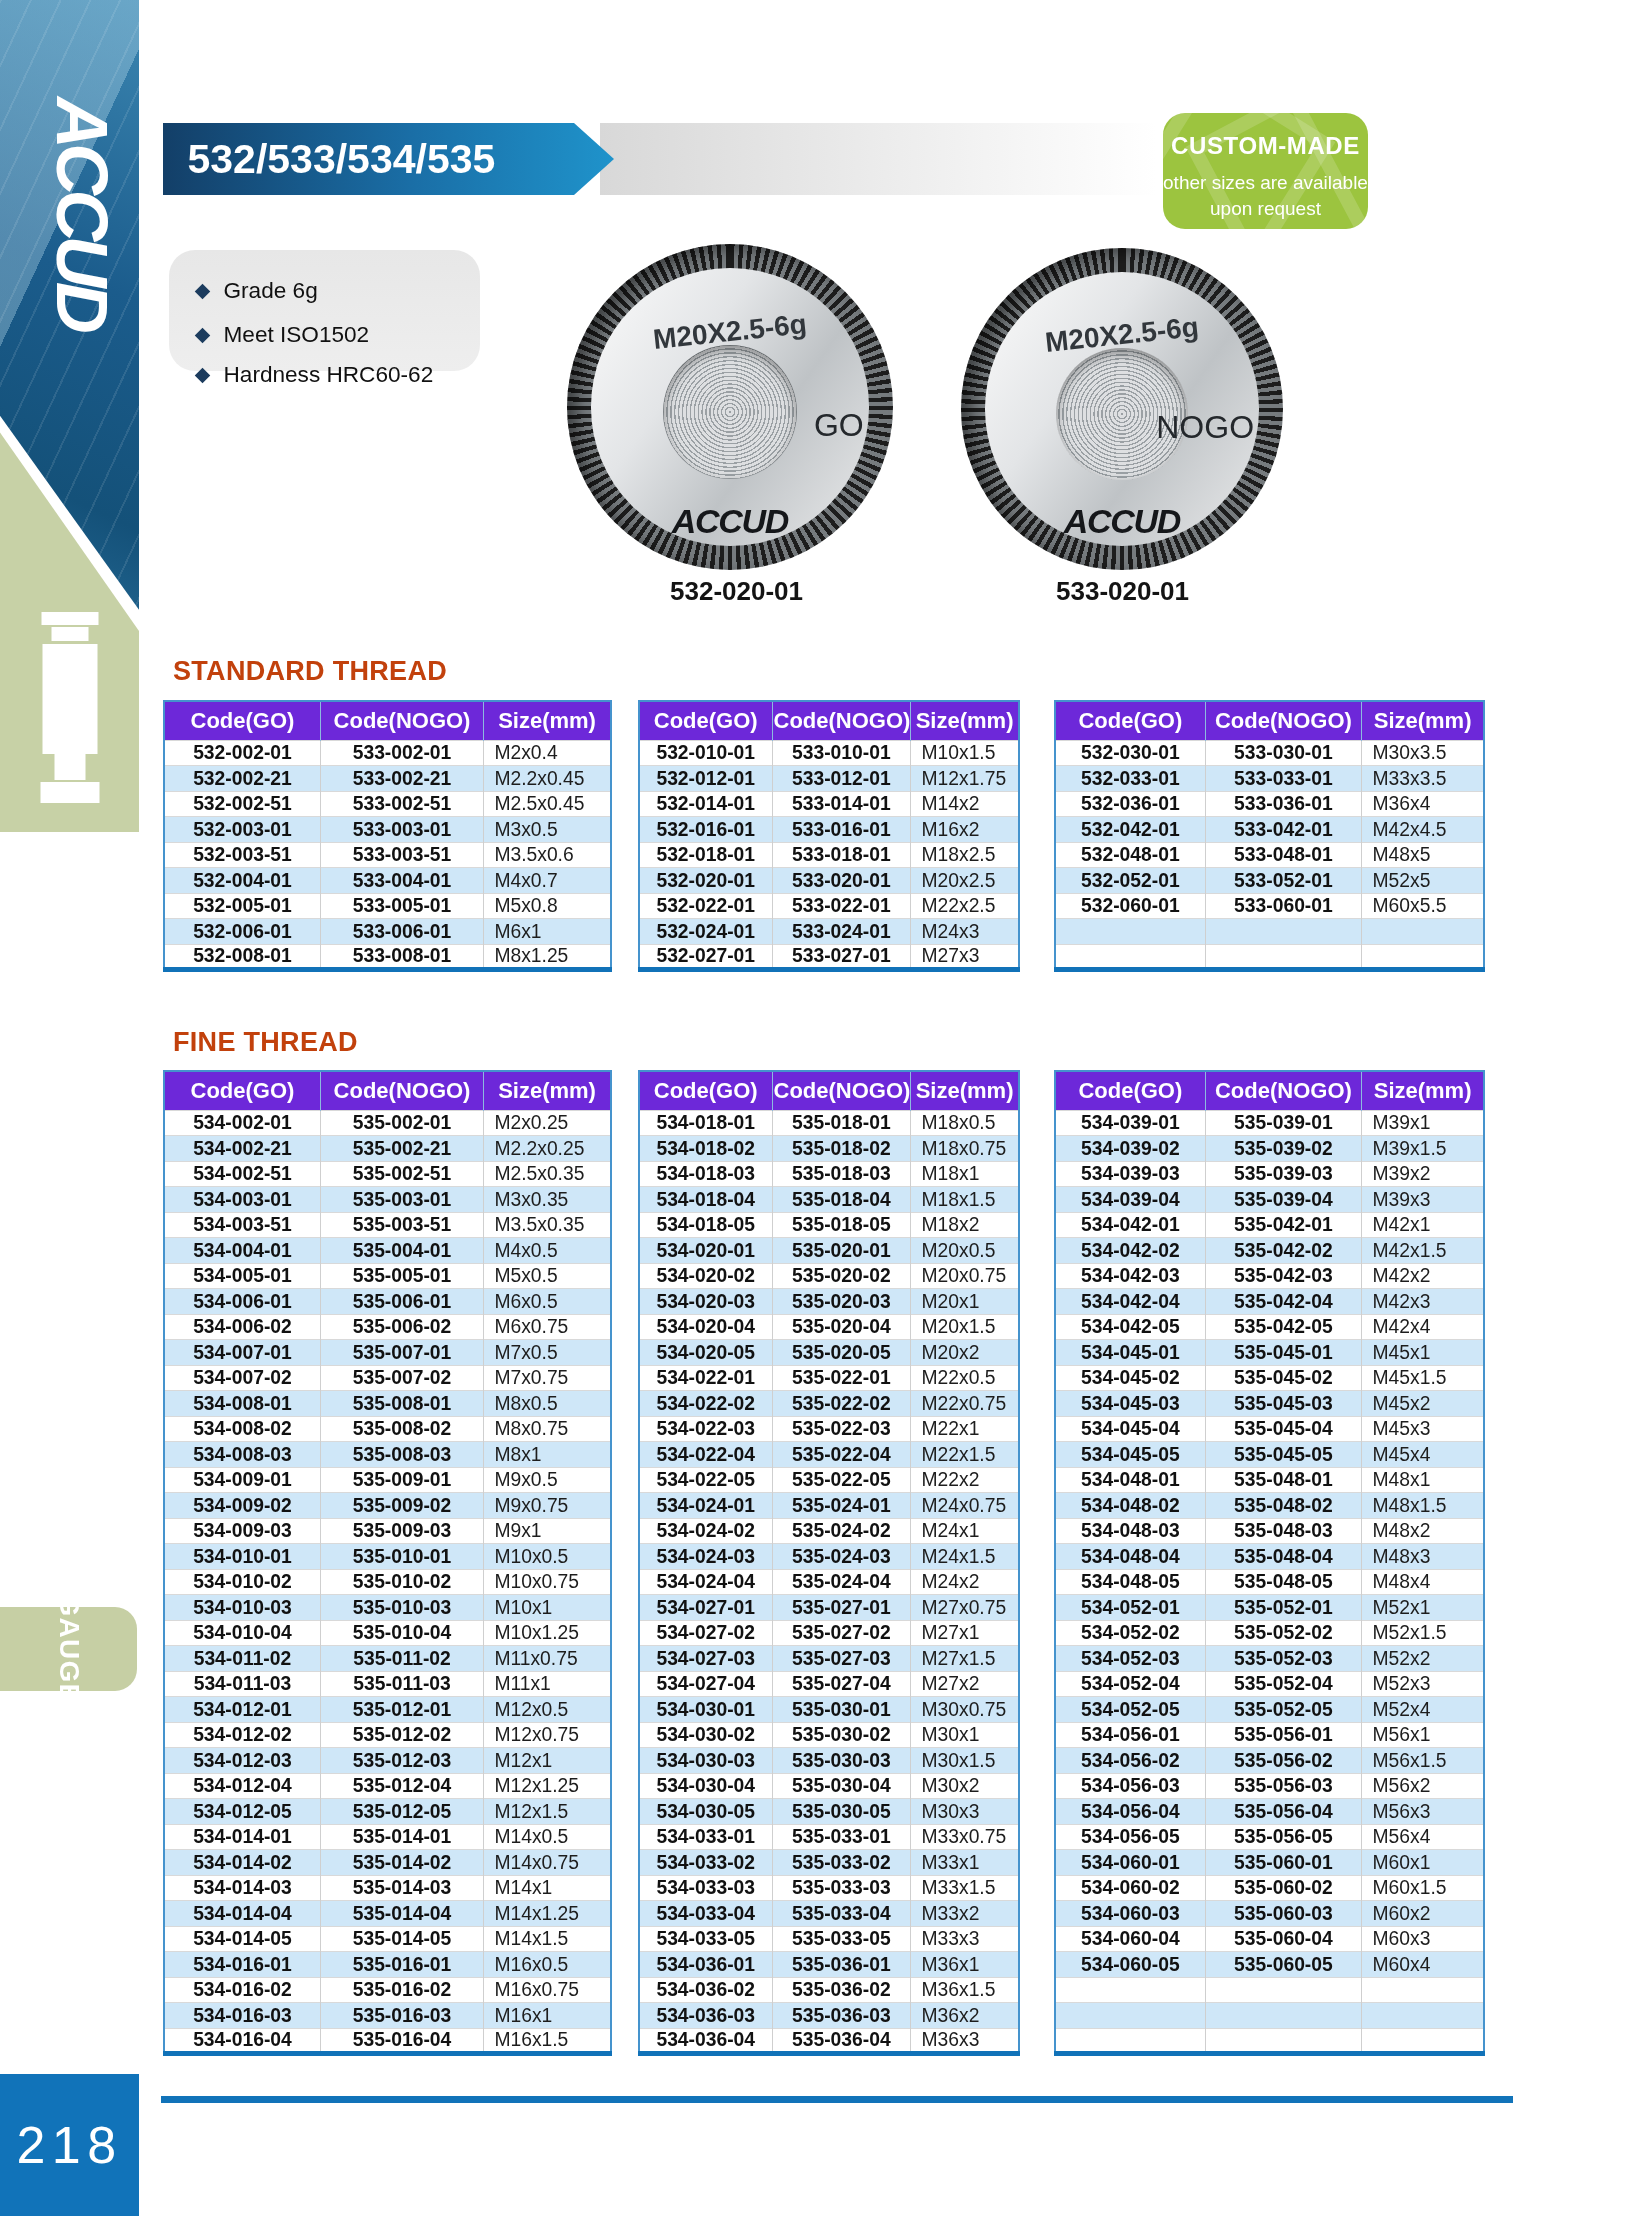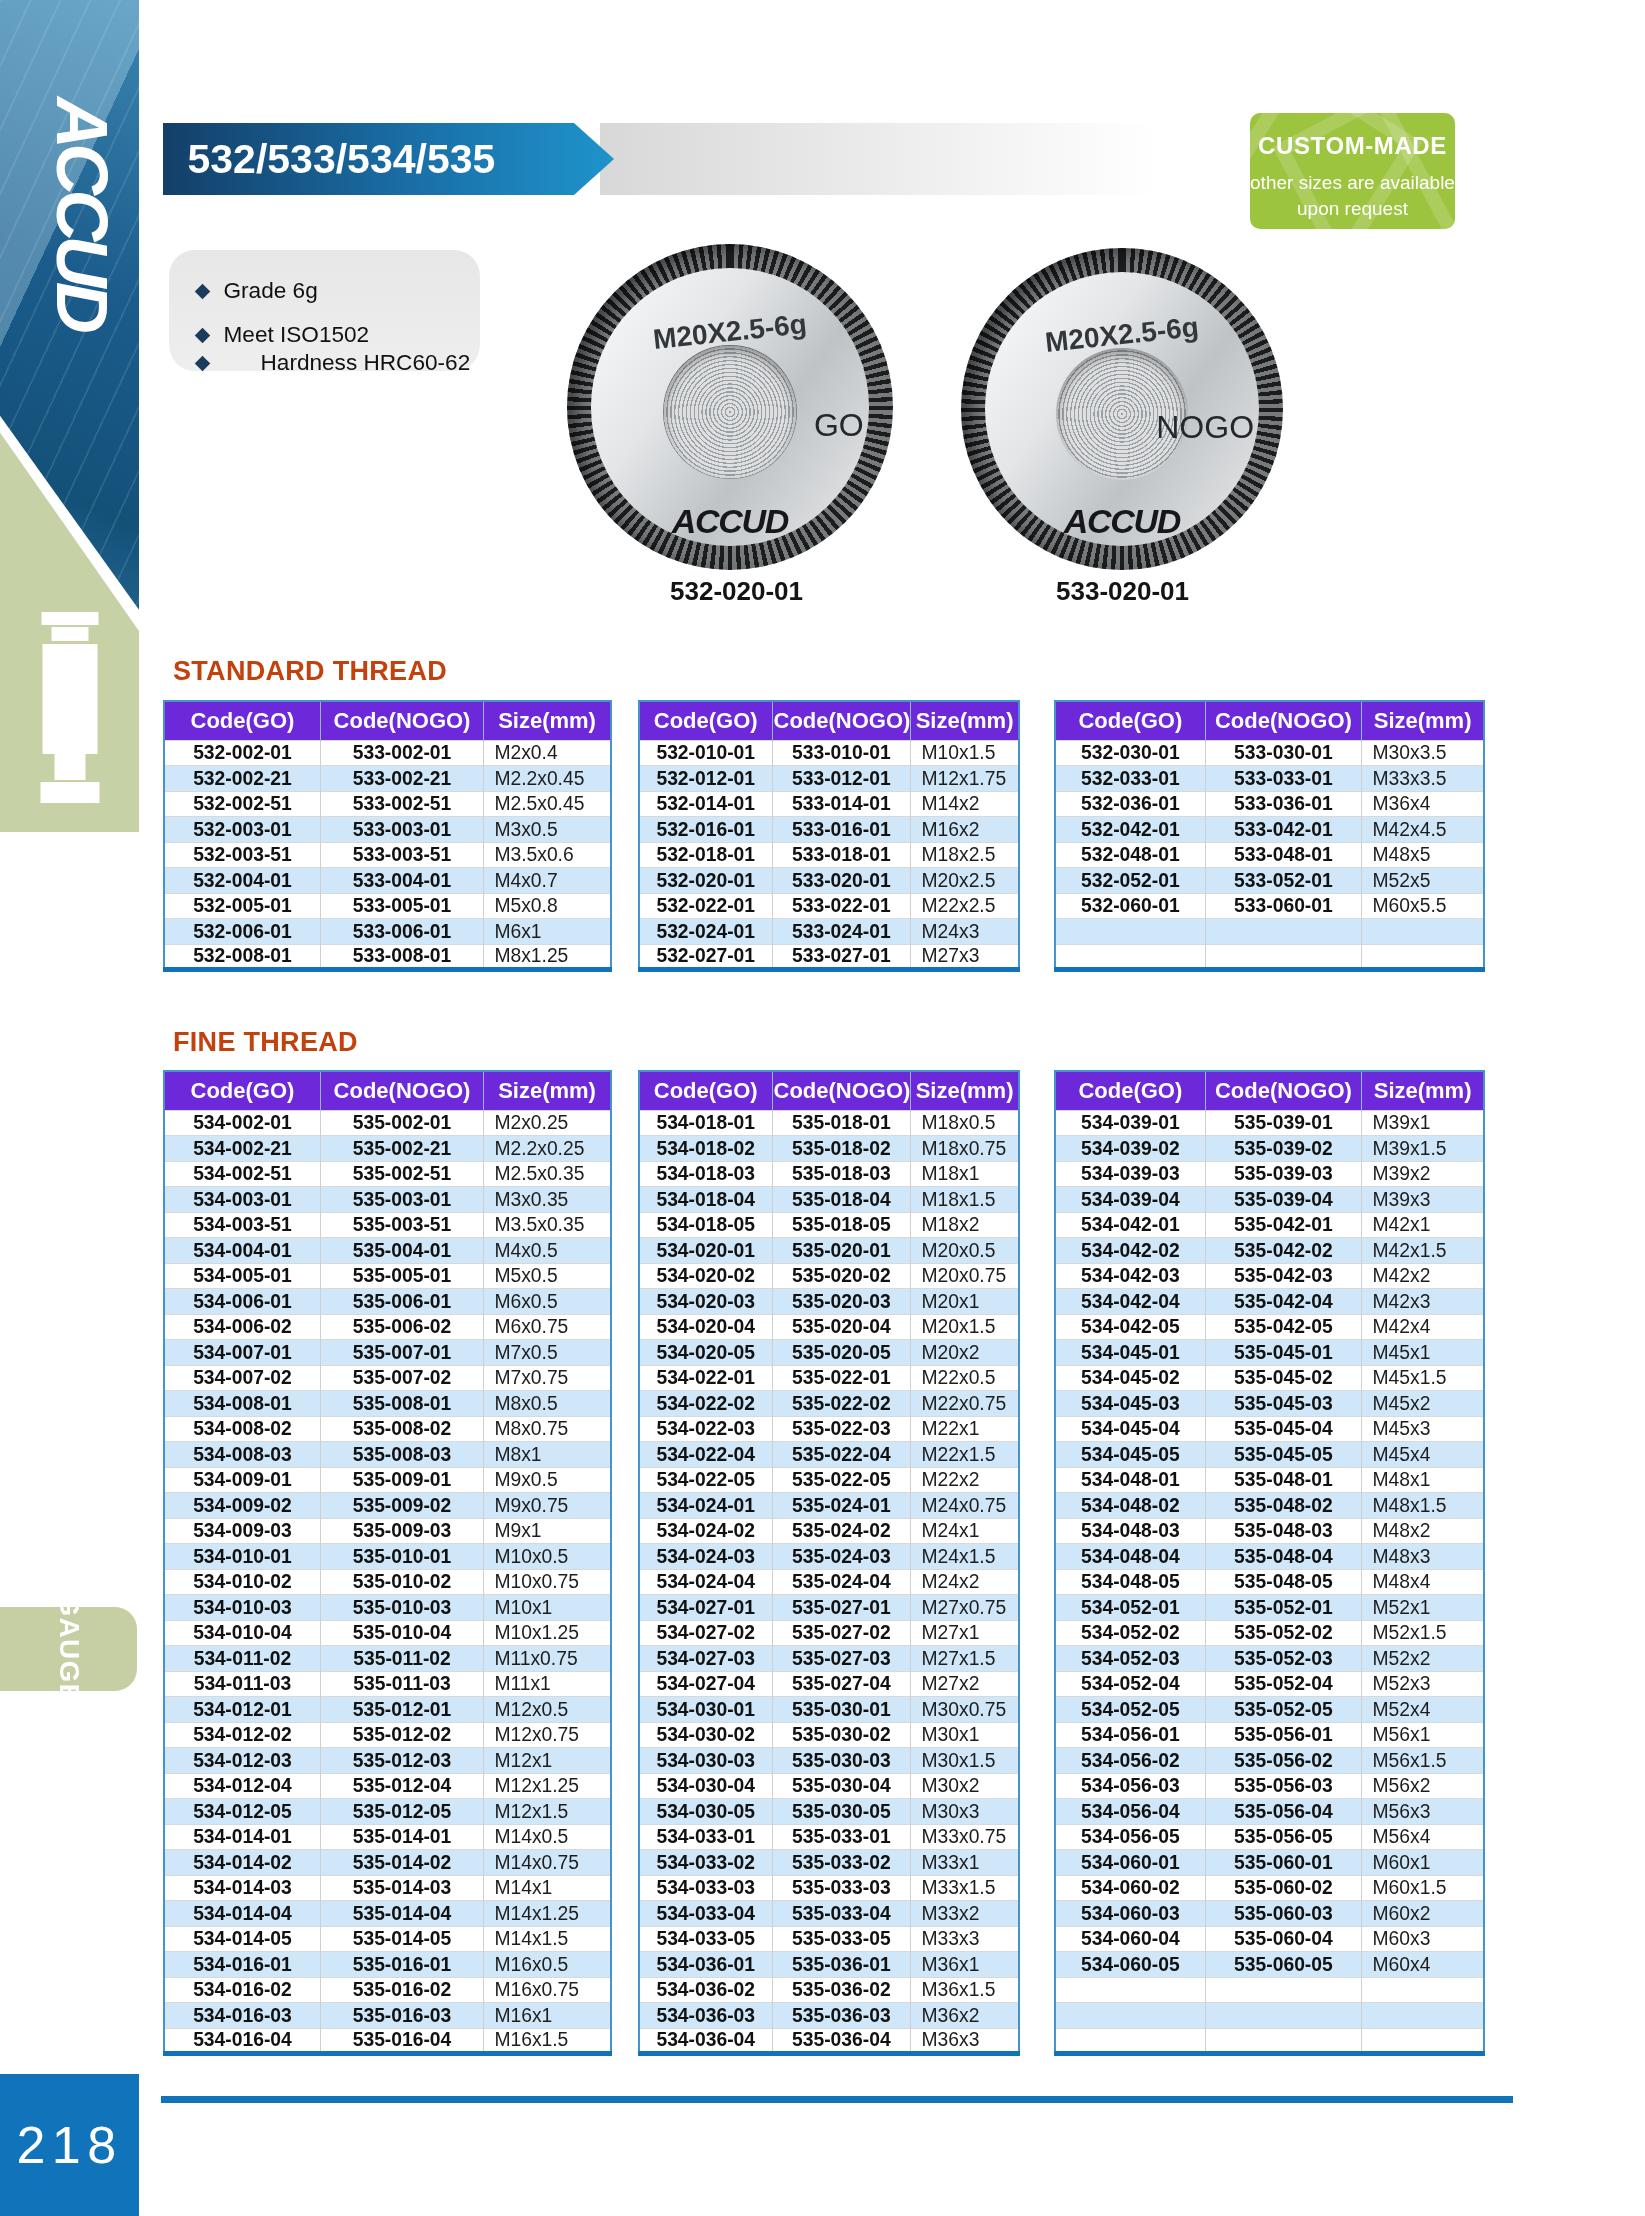--- a/index.html
+++ b/index.html
@@ -39,22 +39,22 @@
   
   .title-band{position:absolute;left:600px;top:123px;width:696px;height:72px;
     background:linear-gradient(90deg,#d8d8d8 0%,#ffffff 80%);}
   .banner{position:absolute;left:163px;top:123px;width:451px;height:72px;
     background:linear-gradient(90deg,#133f68 0%,#1a6ea6 55%,#1f93cb 100%);
     clip-path:polygon(0 0,calc(100% - 40px) 0,100% 50%,calc(100% - 40px) 100%,0 100%);}
   .banner span{position:absolute;left:24.5px;top:50%;transform:translateY(-50%);
     color:#ffffff;font-size:41px;font-weight:bold;letter-spacing:0px;}
   .page-title{position:absolute;left:638px;top:123px;height:72px;line-height:72px;
     font-size:39px;font-weight:800;color:#27211f;letter-spacing:-0.6px;}
-  .badge{position:absolute;left:1250px;top:113px;width:205px;height:116px;background:#9cc43f;
-    border-radius:10px;overflow:hidden;}
+  .badge{position:absolute;left:1163px;top:113px;width:205px;height:116px;background:#9cc43f;
+    border-radius:22px;overflow:hidden;}
   .badge .wm1,.badge .wm2{position:absolute;border:14px solid rgba(255,255,255,0.16);}
   .badge .wm1{left:-19.3px;top:-26px;width:123px;height:168px;transform:rotate(32deg);}
   .badge .wm2{left:58px;top:-6.4px;width:97px;height:155px;transform:rotate(-28deg);}
   .badge-title{position:absolute;left:0;top:19.3px;width:100%;text-align:center;
     color:#ffffff;font-size:24px;font-weight:bold;letter-spacing:0.6px;}
   .badge-line{position:absolute;left:0;width:100%;text-align:center;color:#ffffff;font-size:19px;}
   .badge-line.l1{top:59px;}
   .badge-line.l2{top:85px;}
 
   
@@ -140,21 +140,21 @@
 
   <div class="features">
     <div class="feat" style="top:28px;">
       <span class="dia"></span>
       <span class="ftxt">Grade 6g</span>
     </div>
     <div class="feat" style="top:72px;">
       <span class="dia"></span>
       <span class="ftxt">Meet ISO1502</span>
     </div>
-    <div class="feat" style="top:100px;gap:37px;">
+    <div class="feat" style="top:112px;">
       <span class="dia"></span>
       <span class="ftxt">Hardness HRC60-62</span>
     </div>
   </div>
 
   <div class="ring" style="left:567px;top:244px;width:326px;height:326px;">
     <div class="knurl"></div>
     <div class="face"></div>
     <div class="hole"></div>
     <div class="marking">M20X2.5-6g</div>

